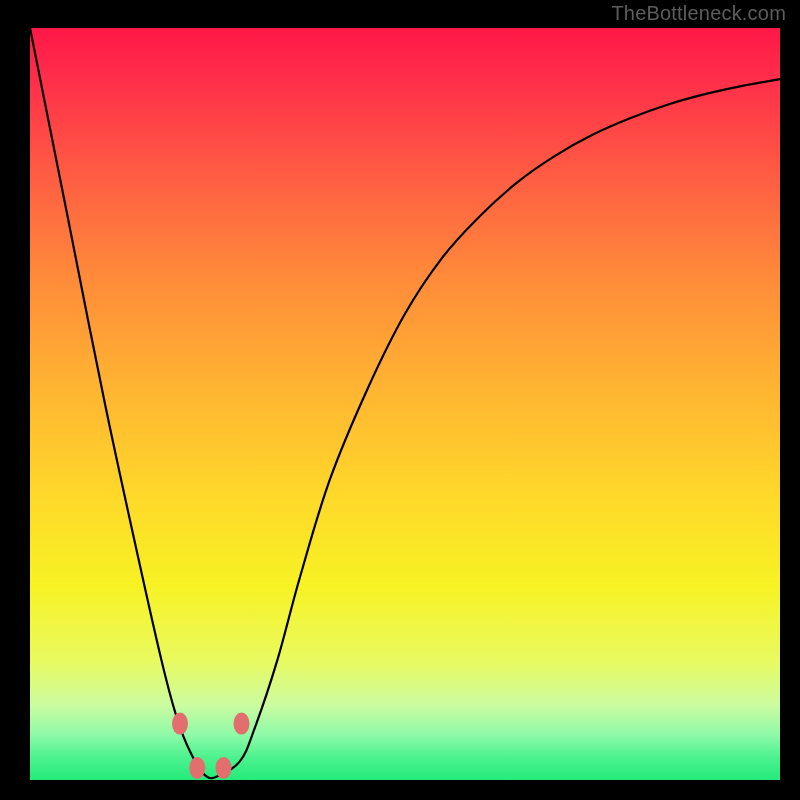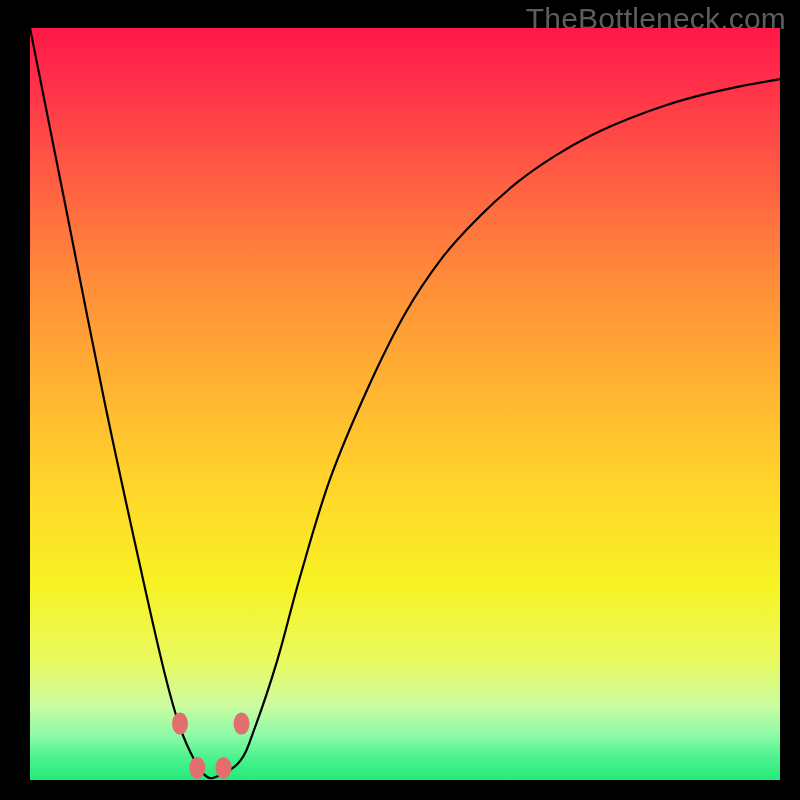--- a/index.html
+++ b/index.html
@@ -31,21 +31,21 @@
       #8efaa8 94%,
       #4df28e 97%,
       #23eb7a 100%
     );
   }
   .watermark {
     position: absolute;
     top: 2px;
     right: 14px;
     color: #5d5d5d;
-    font-size: 30px;
+    font-size: 20px;
     font-weight: 400;
     letter-spacing: 0.2px;
     user-select: none;
     text-align: right;
   }
   svg.curve {
     position: absolute;
     left: 0;
     top: 0;
     width: 750px;

